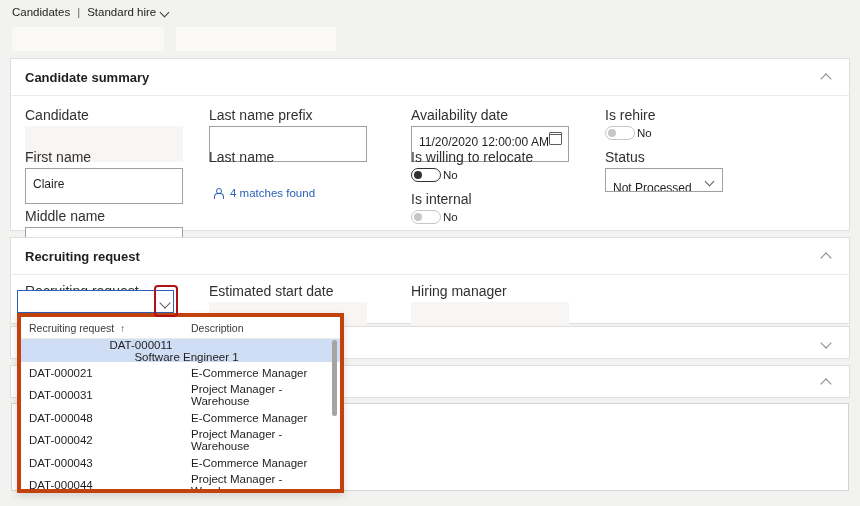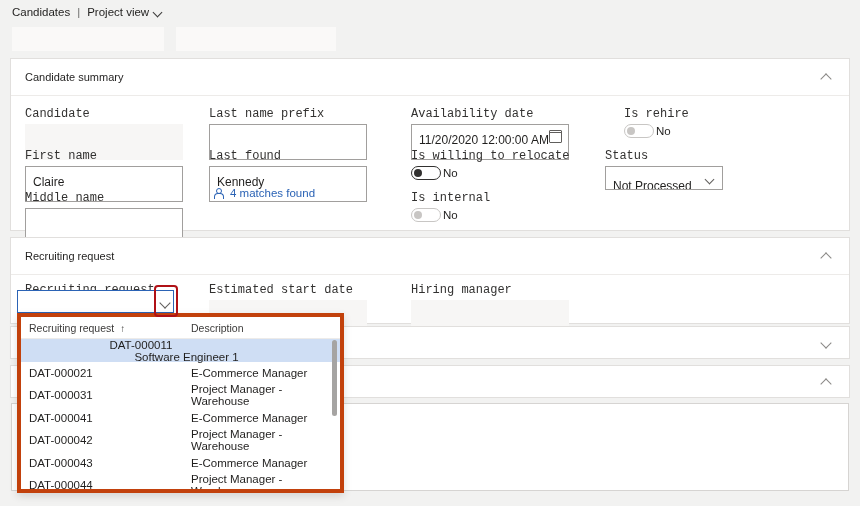--- a/index.html
+++ b/index.html
@@ -45,43 +45,43 @@
   .card {
     position: absolute; left: 10px; width: 840px;
     background: #ffffff;
     border: 1px solid #e1dfdd;
   }
   .card-head {
     height: 37px; display: flex; align-items: center;
     padding: 0 14px; position: relative;
     border-bottom: 1px solid #edebe9;
   }
-  .card-title { font-size: 11px; font-weight: normal; color: #201f1e; }
+  .card-title { font-size: 13px; font-weight: bold; color: #201f1e; }
   .chev-head {
     position: absolute; right: 16px; top: 50%;
     width: 11px; height: 11px; margin-top: -6px;
   }
   .chev-head::before {
     content: ""; position: absolute; left: 0; top: 2px;
     width: 7px; height: 7px;
     border-right: 1.3px solid #8a8886; border-bottom: 1.3px solid #8a8886;
   }
   .chev-head.down::before { transform: rotate(45deg); }
   .chev-head.up::before { transform: rotate(-135deg); top: 4px; }
 
   #card-summary { top: 58px; height: 173px; }
   #card-recruiting { top: 237px; height: 87px; }
   #card-sec3 { top: 326px; height: 33px; }
   #card-sec4 { top: 365px; height: 33px; }
 
   
   .fld { position: absolute; }
   .lbl {
-    font-size: 12px; color: #323130; display: block;
-    margin-bottom: 3px; white-space: nowrap; font-family: Liberation Mono, monospace;
+    font-size: 14px; color: #323130; display: block;
+    margin-bottom: 3px; white-space: nowrap;
   }
   .inp {
     width: 158px; height: 36px;
     border: 1px solid #a19f9d; background: #ffffff;
     font-size: 12px; color: #201f1e;
     padding: 4px 7px; line-height: 22px;
     white-space: nowrap; overflow: hidden;
   }
   .inp.disabled { border: none; background: #f7f6f5; }
   .inp.date { width: 158px; position: relative; }
@@ -213,21 +213,21 @@
 </style>
 </head>
 <body>
 
 <div class="app">
 
   <div class="topbar">
     <span class="crumb-link">Candidates</span>
     <span class="crumb-sep">|</span>
     <span class="view-sel">
-      <span>Project view</span>
+      <span>Standard hire</span>
       <span class="chev-sm"></span>
     </span>
   </div>
 
   <div class="ph-row">
     <div class="ph-box"></div>
     <div class="ph-box b2"></div>
   </div>
 
   <div class="card" id="card-summary">
@@ -237,32 +237,31 @@
     </div>
 
     <div class="fld" style="left:14px; top:48px;">
       <span class="lbl">Candidate</span>
       <div class="inp disabled"></div>
     </div>
     <div class="fld" style="left:14px; top:90px;">
       <span class="lbl">First name</span>
       <div class="inp">Claire</div>
     </div>
-    <div class="fld" style="left:14px; top:132px;">
+    <div class="fld" style="left:14px; top:149px;">
       <span class="lbl">Middle name</span>
       <div class="inp"></div>
     </div>
 
     <div class="fld" style="left:198px; top:48px;">
       <span class="lbl">Last name prefix</span>
       <div class="inp"></div>
     </div>
     <div class="fld" style="left:198px; top:90px;">
-      <span class="lbl">Last found</span>
-      <div class="inp">Kennedy</div>
+      <span class="lbl">Last name</span>
     </div>
     <div class="fld matches" style="left:202px; top:128px;text-align:center;">
       <span class="person-ico"></span>
       <span>4 matches found</span>
     </div>
 
     <div class="fld" style="left:400px; top:48px;">
       <span class="lbl">Availability date</span>
       <div class="inp date">
         <span>11/20/2020 12:00:00 AM</span>
@@ -281,21 +280,21 @@
     <div class="fld" style="left:400px; top:132px;text-align:right;">
       <span class="lbl">Is internal</span>
       <div class="tgl-row">
         <div class="tgl light">
             <span class="knob"></span>
           </div>
         <span class="tgl-txt">No</span>
       </div>
     </div>
 
-    <div class="fld" style="left:594px; top:48px;margin-left:19px;">
+    <div class="fld" style="left:594px; top:48px;">
       <span class="lbl">Is rehire</span>
       <div class="tgl-row">
         <div class="tgl light">
             <span class="knob"></span>
           </div>
         <span class="tgl-txt">No</span>
       </div>
     </div>
     <div class="fld" style="left:594px; top:90px;">
       <span class="lbl">Status</span>
@@ -357,21 +356,21 @@
         </div>
         <div class="fly-row">
           <span class="col-a">DAT-000021</span>
           <span class="col-b">E-Commerce Manager</span>
         </div>
         <div class="fly-row">
           <span class="col-a">DAT-000031</span>
           <span class="col-b">Project Manager - Warehouse</span>
         </div>
         <div class="fly-row">
-          <span class="col-a">DAT-000041</span>
+          <span class="col-a">DAT-000048</span>
           <span class="col-b">E-Commerce Manager</span>
         </div>
         <div class="fly-row">
           <span class="col-a">DAT-000042</span>
           <span class="col-b">Project Manager - Warehouse</span>
         </div>
         <div class="fly-row">
           <span class="col-a">DAT-000043</span>
           <span class="col-b">E-Commerce Manager</span>
         </div>

